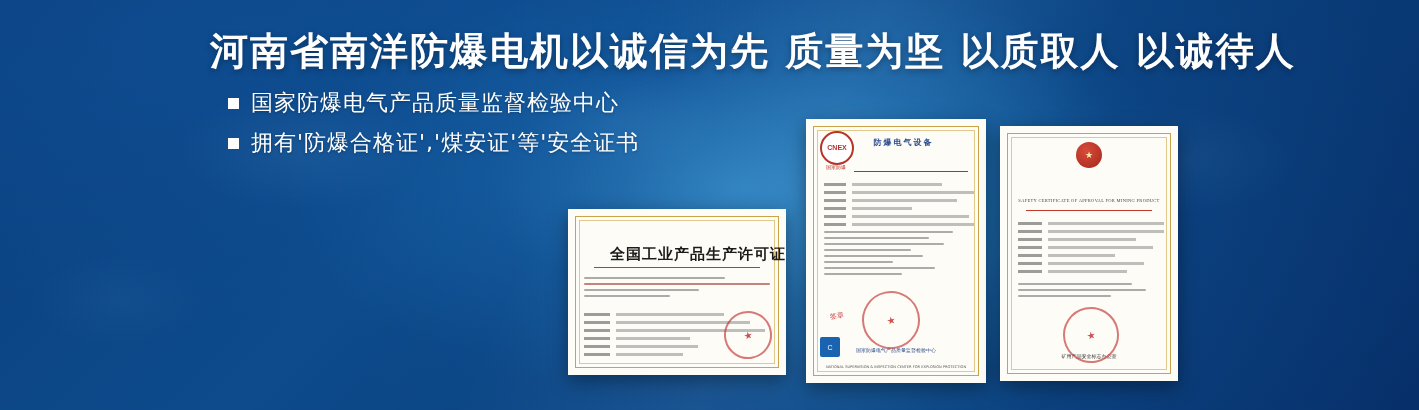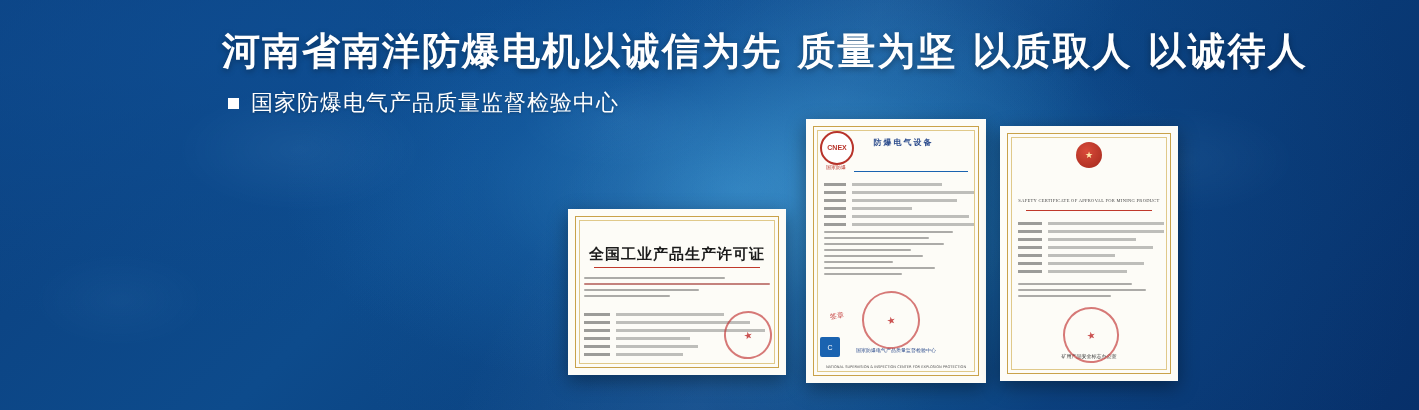--- a/index.html
+++ b/index.html
@@ -43,21 +43,21 @@
   }
   .diagonal-sheen {
     position: absolute;
     inset: 0;
     background: linear-gradient(115deg, rgba(255,255,255,0.0) 40%, rgba(150,210,255,0.10) 55%, rgba(255,255,255,0.0) 70%);
     pointer-events: none;
   }
 
   .headline {
     position: absolute;
-    left: 222px;
+    left: 210px;
     top: 26px;
     font-size: 38px;
     font-weight: bold;
     color: #ffffff;
     letter-spacing: 2px;
     white-space: nowrap;
     text-shadow: 0 2px 6px rgba(0,0,0,0.35);
     font-family: "DejaVu Sans", "Liberation Sans", sans-serif;
   }
 
@@ -114,21 +114,21 @@
 
   .cert-title {
     position: absolute;
     left: 0; right: 0;
     text-align: center;
     font-weight: bold;
     color: #1b1b1b;
     font-family: "DejaVu Sans", "Liberation Sans", sans-serif;
     letter-spacing: 1px;
   }
-  .c1-title { top: 36px; font-size: 15px; }
+  .c1-title { top: 36px; font-size: 15px; text-align: right; }
   .c2-toptitle { top: 18px; font-size: 8px; color: #2b4b8c; letter-spacing: 2px; padding-left: 15px; }
   .c2-title { top: 33px; font-size: 14px; color: #14305f; }
   .c3-title { top: 54px; font-size: 12px; color: #1b1b1b; }
   .c3-subtitle {
     position: absolute; left: 0; right: 0; top: 72px;
     text-align: center; font-size: 4.5px; color: #444;
     letter-spacing: 0.3px;
     font-family: "Liberation Serif", serif;
   }
 
@@ -237,20 +237,24 @@
   <div class="glow"></div>
   <div class="diagonal-sheen"></div>
 
   <div class="headline">河南省南洋防爆电机以诚信为先 质量为坚 以质取人 以诚待人</div>
 
   <div class="bullets">
     <div class="bullet-row">
       <span class="bullet-mark"></span>
       <span class="bullet-text">国家防爆电气产品质量监督检验中心</span>
     </div>
+    <div class="bullet-row">
+      <span class="bullet-mark"></span>
+      <span class="bullet-text">拥有'防爆合格证','煤安证'等'安全证书</span>
+    </div>
   </div>
 
   <div class="cert cert-1">
     <div class="cert-inner"></div>
     <div class="cert-title c1-title">全国工业产品生产许可证</div>
     <div class="cert-underline" style="left:26px; right:26px; top:58px;"></div>
 
     <div class="lines" style="top:68px;">
       <div class="ln tiny mid"></div>
       <div class="ln tiny red"></div>

